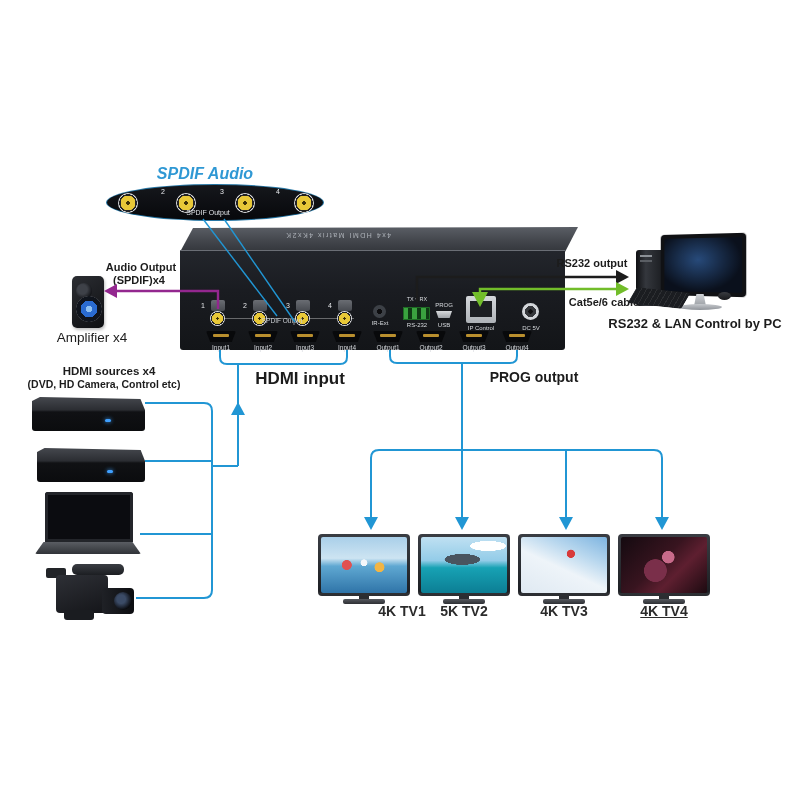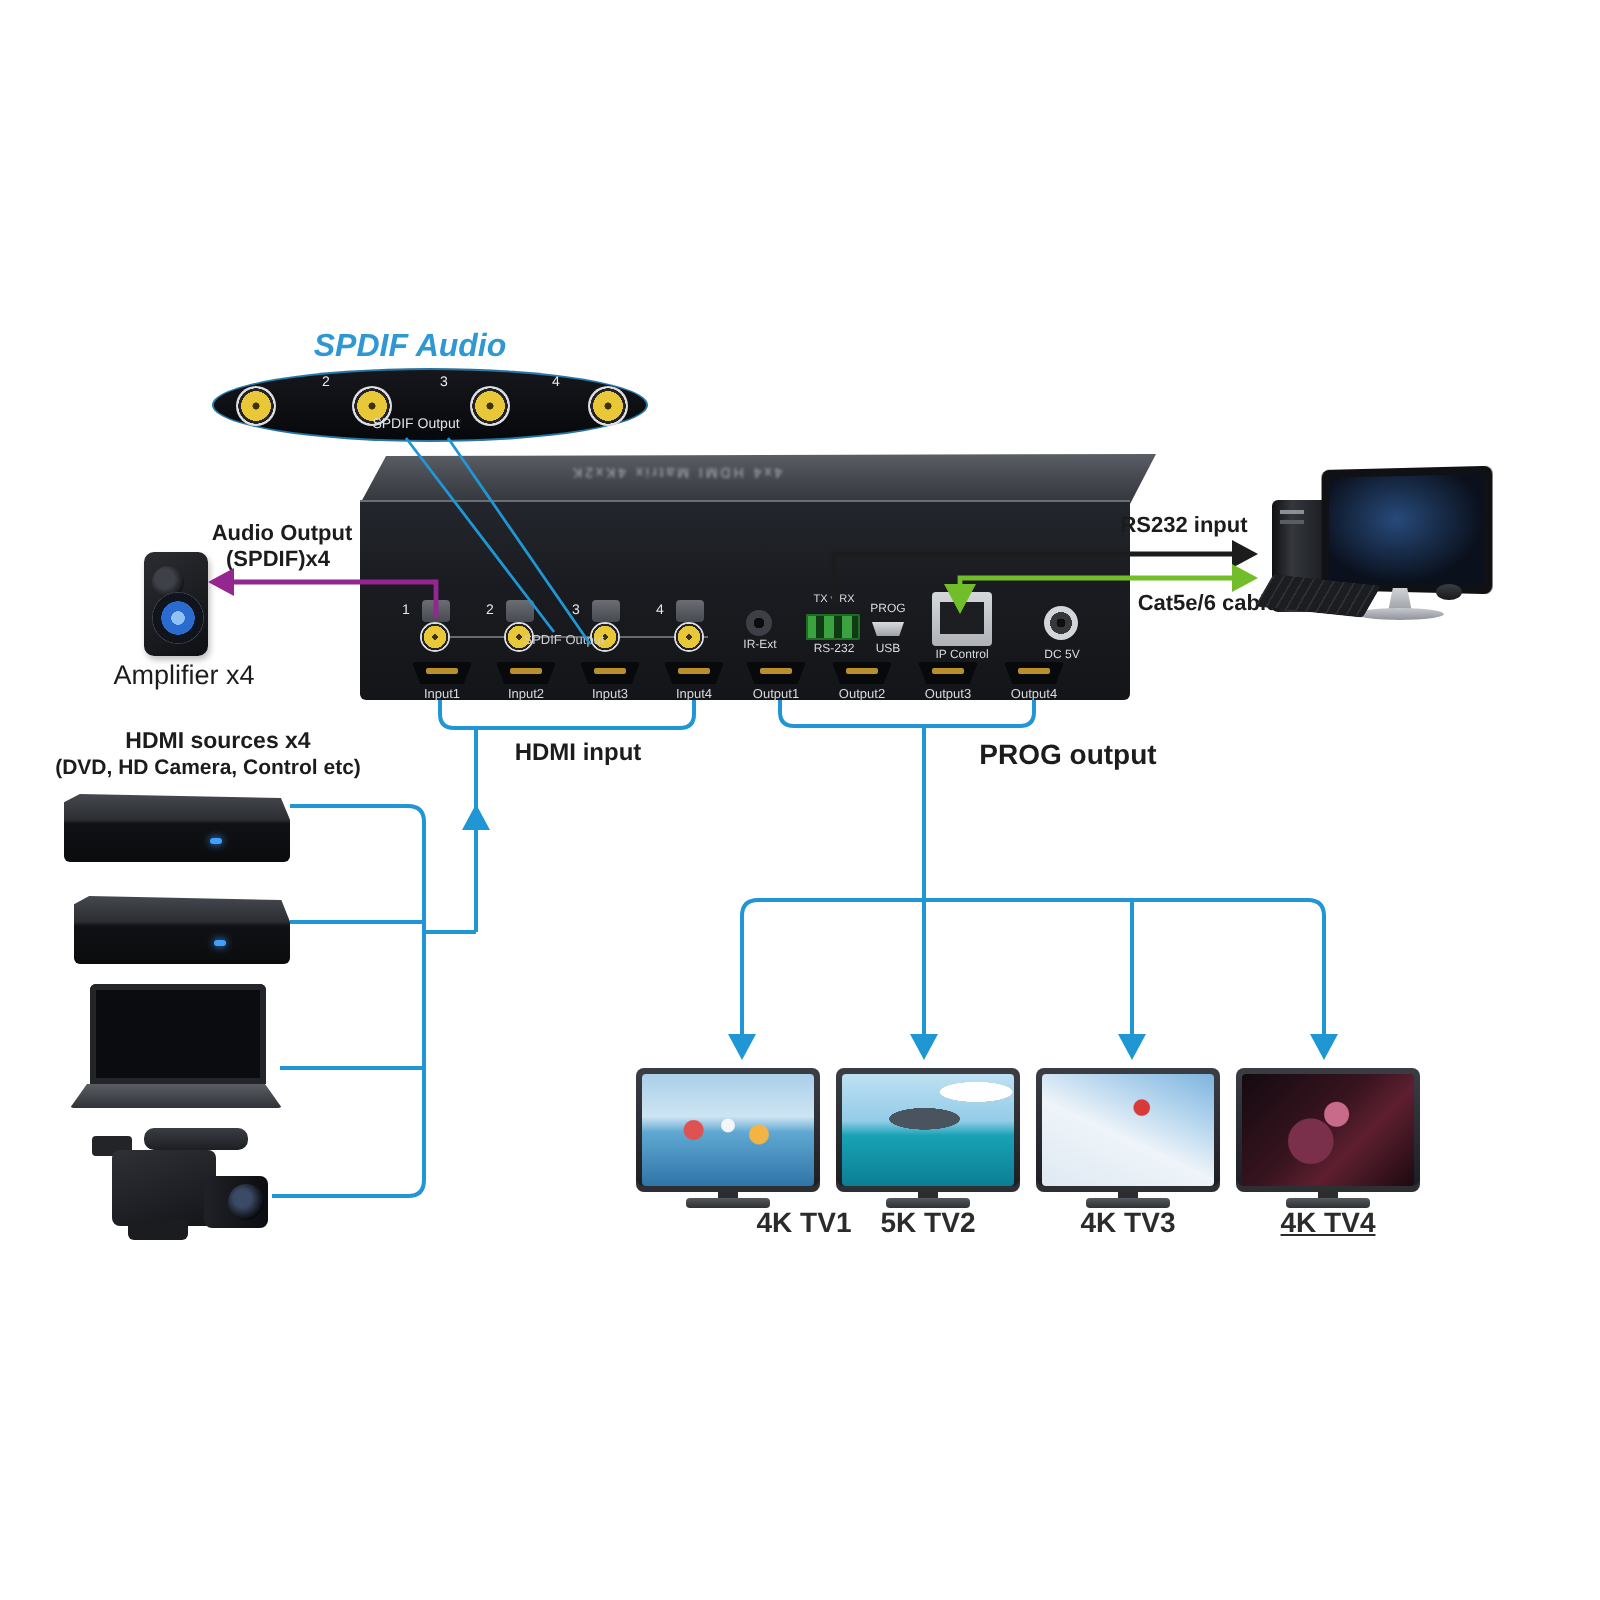--- a/index.html
+++ b/index.html
@@ -197,33 +197,34 @@
     <div class="laptop-base"></div>
   </div>
   <div class="abs" style="left:46px;top:562px;width:92px;height:62px;">
     <div class="cam-mic"></div>
     <div class="cam-vf"></div>
     <div class="cam-body"></div>
     <div class="cam-lens"></div>
     <div class="cam-grip"></div>
   </div>
 
-  <div class="lbl ctr" style="left:289px;top:369px;font-size:12px;font-weight:600;">HDMI input</div>
+  <div class="lbl ctr" style="left:300px;top:369px;font-size:17px;font-weight:600;">HDMI input</div>
   <div class="lbl ctr" style="left:534px;top:369px;font-size:14px;font-weight:600;">PROG output</div>
 
-  <div class="lbl ctr" style="left:592px;top:257px;font-size:11px;font-weight:700;">RS232 input</div>
+  <div class="lbl ctr" style="left:592px;top:257px;font-size:11px;font-weight:700;">RS232 output</div>
   <div class="lbl ctr" style="left:604px;top:296px;font-size:11px;font-weight:700;">Cat5e/6 cable</div>
   <div class="abs" style="left:630px;top:234px;width:120px;height:80px;">
     <div class="pc-tower"></div>
     <div class="pc-monitor"></div>
     <div class="pc-neck"></div>
     <div class="pc-base"></div>
     <div class="pc-kbd"></div>
     <div class="pc-mouse"></div>
   </div>
+  <div class="lbl ctr" style="left:695px;top:316px;font-size:13px;font-weight:700;">RS232 &amp; LAN Control by PC</div>
 
   <div class="tv" style="left:318px;">
     <div class="tv-screen" style="background: radial-gradient(circle at 30% 50%, rgb(224, 82, 82) 0px, rgb(224, 82, 82) 7%, rgba(0, 0, 0, 0) 8%), radial-gradient(circle at 50% 46%, rgb(244, 247, 250) 0px, rgb(244, 247, 250) 6%, rgba(0, 0, 0, 0) 7%), radial-gradient(circle at 68% 54%, rgb(242, 181, 68) 0px, rgb(242, 181, 68) 7%, rgba(0, 0, 0, 0) 8%), linear-gradient(rgb(169, 207, 233) 0%, rgb(205, 228, 242) 38%, rgb(95, 168, 210) 52%, rgb(47, 116, 168) 100%);"></div>
   </div>
   <div class="tv-neck abs" style="left:359px;"></div>
   <div class="tv-base abs" style="left:343px;"></div>
   <div class="lbl ctr tv-lbl" style="left:364px;top:603px;margin-left:38px;">4K TV1</div>
 
   <div class="tv" style="left:418px;">
     <div class="tv-screen" style="background: radial-gradient(34% 16% at 48% 40%, rgb(73, 84, 95) 0px, rgb(73, 84, 95) 60%, rgba(0, 0, 0, 0) 61%), radial-gradient(38% 16% at 78% 16%, rgb(255, 255, 255) 0px, rgb(255, 255, 255) 55%, rgba(0, 0, 0, 0) 56%), linear-gradient(rgb(191, 224, 242) 0%, rgb(147, 204, 232) 42%, rgb(23, 162, 180) 55%, rgb(12, 126, 148) 100%);"></div>

